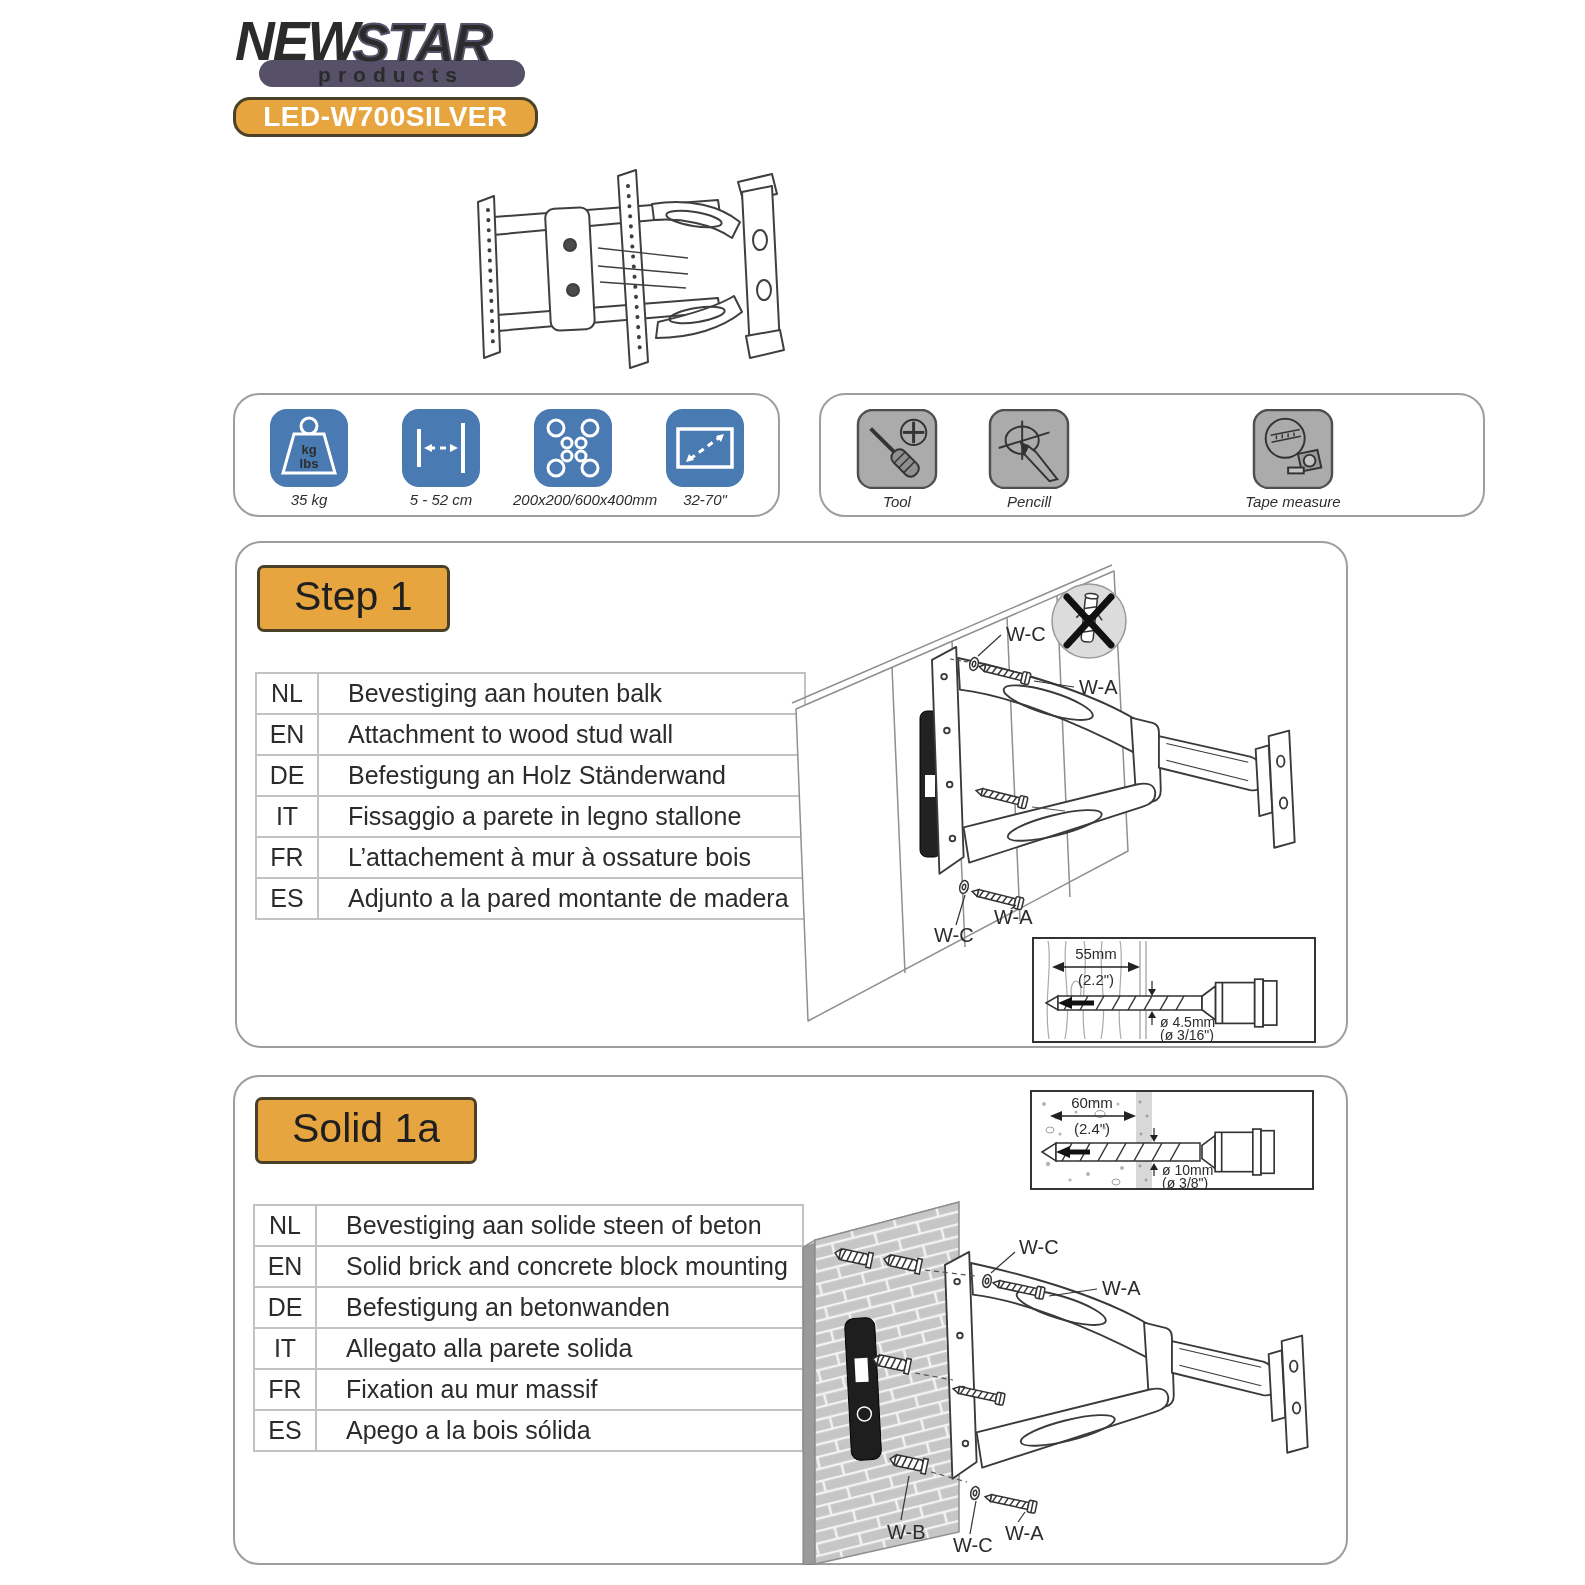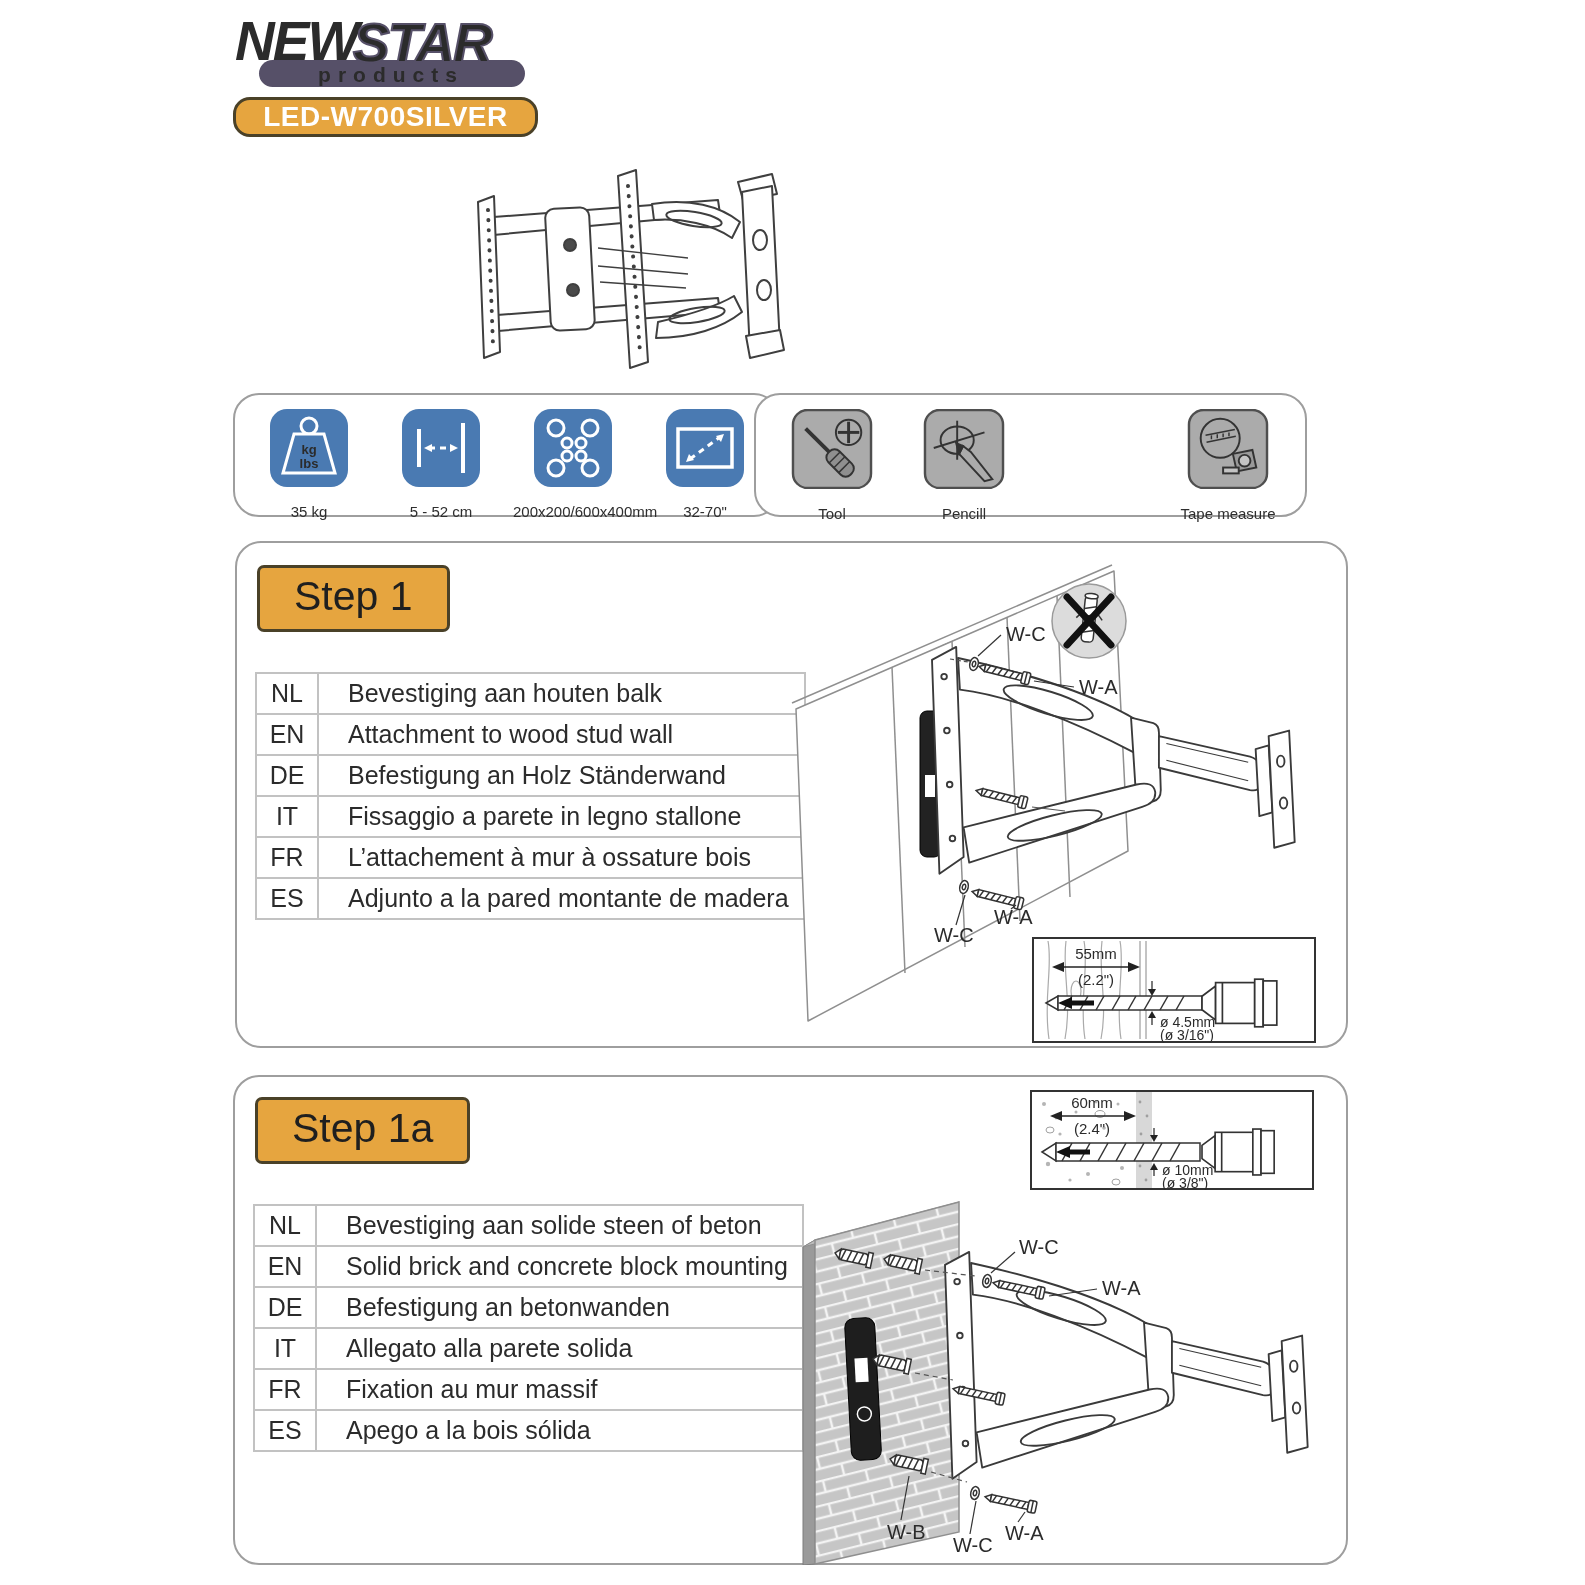--- a/index.html
+++ b/index.html
@@ -13,21 +13,21 @@
   .parts-badge{border-radius:8px;font-size:27px;padding:3px 18px 5px;font-weight:normal;}
   .step-badge{border-radius:7px;border-width:3px;font-size:41px;padding:5px 34px 9px;}
   table.lang{border-collapse:collapse;background:#fff;}
   table.lang td{border:2px solid #c2c2c2;font-size:25px;color:#2b2b2b;height:37px;}
   td.lang-code{width:58px;text-align:center;}
   td.lang-text{width:455px;padding-left:29px;}
   .caption{font-size:15px;color:#2e2e2e;text-align:center;}
   svg{display:block;}
   svg text{font-family:"Liberation Sans",sans-serif;fill:#2b2b2b;}
   .spec-cell{position:absolute;top:14px;width:120px;text-align:center;}
-  .spec-cell .caption{margin-top:16px;}
+  .spec-cell .caption{margin-top:4px;font-style:italic;}
 </style>
 </head>
 <body>
 
 <div class="page">
 
   <svg width="0" height="0" class="abs">
     <defs>
       <g id="mount" stroke="#3a3a3a" stroke-width="2" fill="#ffffff" stroke-linejoin="round">
         <polygon points="0,16 26,2 34,228 8,246"></polygon>
@@ -179,21 +179,21 @@
         <g stroke="#fff" stroke-width="3" fill="#fff">
           <line x1="24" y1="50" x2="54" y2="28" stroke-dasharray="6 5"></line>
           <polygon points="20,53 28,51 23,45" stroke="none"></polygon>
             <polygon points="58,25 50,27 55,33" stroke="none"></polygon>
         </g>
       </svg>
       <div class="caption">32-70"</div>
     </div>
   </section>
 
-  <section class="box" style="left:754px;top:393px;width:553px;height:124px">
+  <section class="box" style="left:819px;top:393px;width:666px;height:124px">
     <div class="spec-cell" style="left:16px;width:120px">
       <svg width="82" height="80" viewBox="0 0 82 82" style="margin:0 auto">
         <rect x="1" y="1" width="80" height="80" rx="15" fill="#ABABAB" stroke="#4f4f4f" stroke-width="2.5"></rect>
         <circle cx="58" cy="24" r="13" stroke="#333" stroke-width="2" fill="none"></circle>
         <line x1="58" y1="13" x2="58" y2="35" stroke="#333" stroke-width="3"></line>
         <line x1="47" y1="24" x2="69" y2="24" stroke="#333" stroke-width="3"></line>
         <line x1="14" y1="20" x2="38" y2="44" stroke="#333" stroke-width="4"></line>
         <g transform="translate(38,44) rotate(45)">
           <rect x="0" y="-8" width="32" height="16" rx="7" fill="#8f8f8f" stroke="#333" stroke-width="2"></rect>
           <line x1="8" y1="-8" x2="8" y2="8" stroke="#333" stroke-width="1.5"></line>
@@ -360,21 +360,21 @@
         <line x1="120" y1="88" x2="120" y2="78"></line>
           <polygon points="120,74 116,81 124,81" stroke="none"></polygon>
       </g>
       <use href="#chuck" transform="translate(170,66) scale(0.85)"></use>
       <text x="128" y="90" font-size="14">ø 4.5mm</text>
       <text x="128" y="103" font-size="14">(ø 3/16")</text>
     </svg>
   </section>
 
   <section class="box" style="left:233px;top:1075px;width:1115px;height:490px">
-    <span class="badge step-badge abs" style="left:20px;top:20px">Step 1a</span>
+    <span class="badge step-badge abs" style="left:20px;top:20px">Solid 1a</span>
 
     <svg class="abs" style="left:795px;top:13px" width="284" height="100" viewBox="0 0 284 100">
       <rect x="1" y="1" width="282" height="98" fill="#fff" stroke="#333" stroke-width="2"></rect>
       <g fill="#b5b5b5">
         <circle cx="14" cy="14" r="2"></circle>
           <circle cx="30" cy="44" r="1.6"></circle>
           <circle cx="18" cy="74" r="2.2"></circle>
         <circle cx="46" cy="22" r="1.5"></circle>
           <circle cx="58" cy="84" r="2"></circle>
           <circle cx="74" cy="38" r="1.8"></circle>

